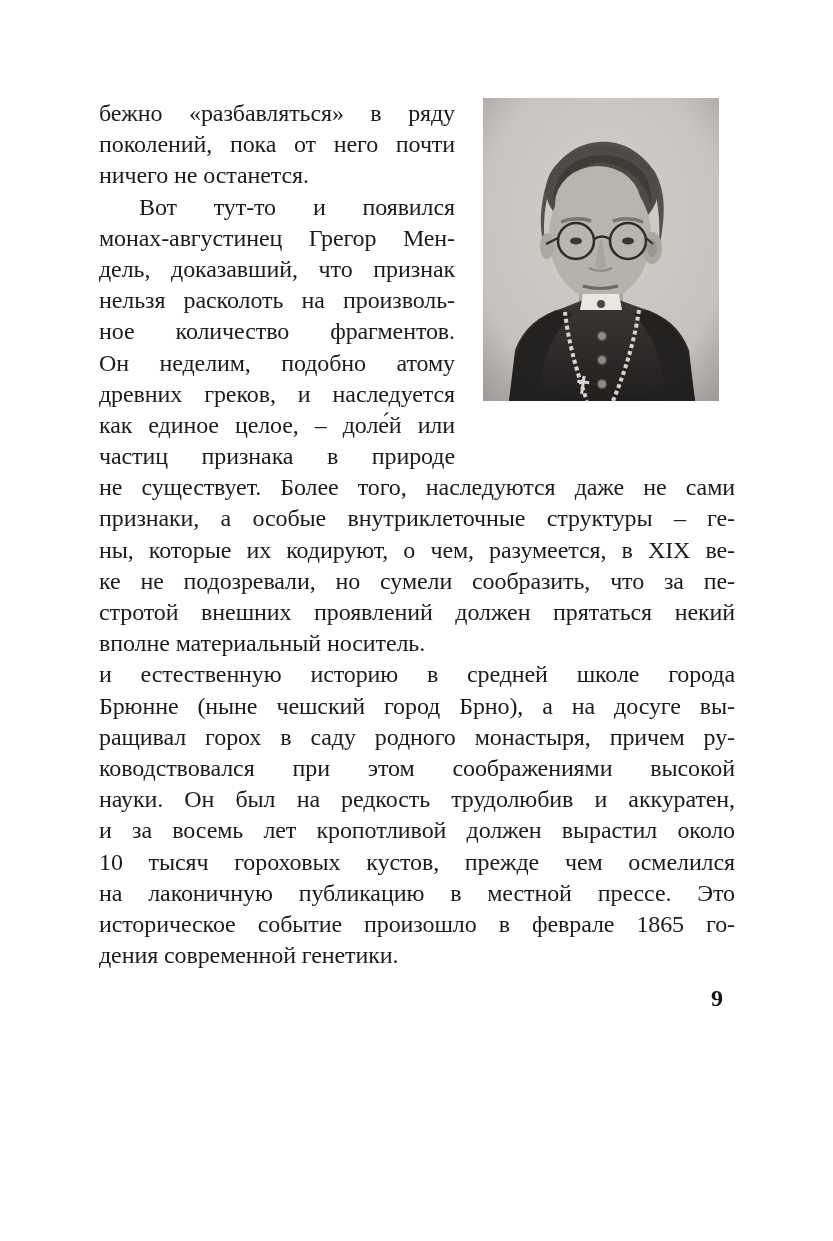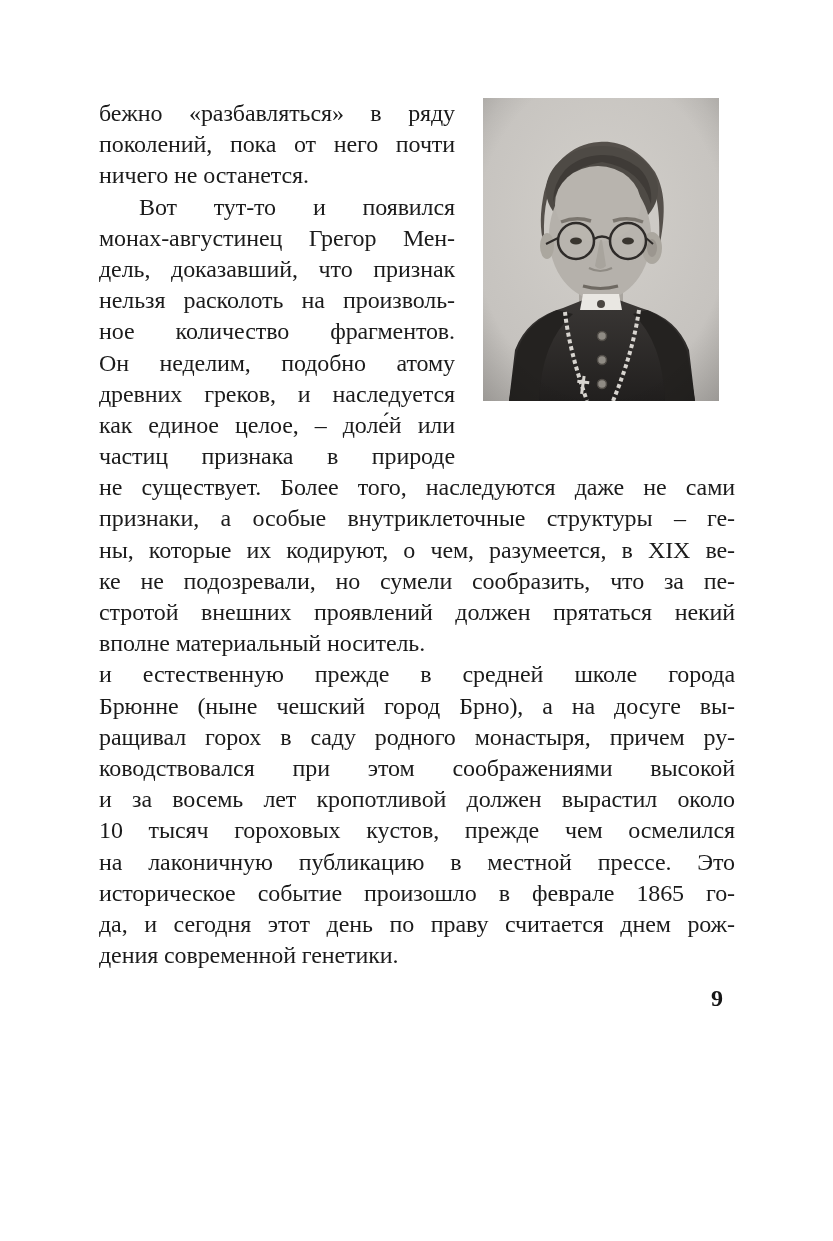--- a/index.html
+++ b/index.html
@@ -173,28 +173,28 @@
           <div class="line">как единое целое, – доле́й или</div>
           <div class="line">частиц признака в природе</div>
           <div class="line">не существует. Более того, наследуются даже не сами</div>
           <div class="line">признаки, а особые внутриклеточные структуры – ге-</div>
           <div class="line">ны, которые их кодируют, о чем, разумеется, в XIX ве-</div>
           <div class="line">ке не подозревали, но сумели сообразить, что за пе-</div>
           <div class="line">стротой внешних проявлений должен прятаться некий</div>
           <div class="line last">вполне материальный носитель.</div>
         </div>
         <div class="para">
-          <div class="line">и естественную прежде в средней школе города</div>
+          <div class="line">и естественную историю в средней школе города</div>
           <div class="line">Брюнне (ныне чешский город Брно), а на досуге вы-</div>
           <div class="line">ращивал горох в саду родного монастыря, причем ру-</div>
           <div class="line">ководствовался при этом соображениями высокой</div>
+          <div class="line">науки. Он был на редкость трудолюбив и аккуратен,</div>
           <div class="line">и за восемь лет кропотливой должен вырастил около</div>
           <div class="line">10 тысяч гороховых кустов, прежде чем осмелился</div>
           <div class="line">на лаконичную публикацию в местной прессе. Это</div>
           <div class="line">историческое событие произошло в феврале 1865 го-</div>
-          <div class="line">да, и сегодня этот день по праву считается днем рож-</div>
           <div class="line last">дения современной генетики.</div>
         </div>
       </div>
 
     <div class="page-number">9</div>
   </div>
 </div>
 
 </body></html>

